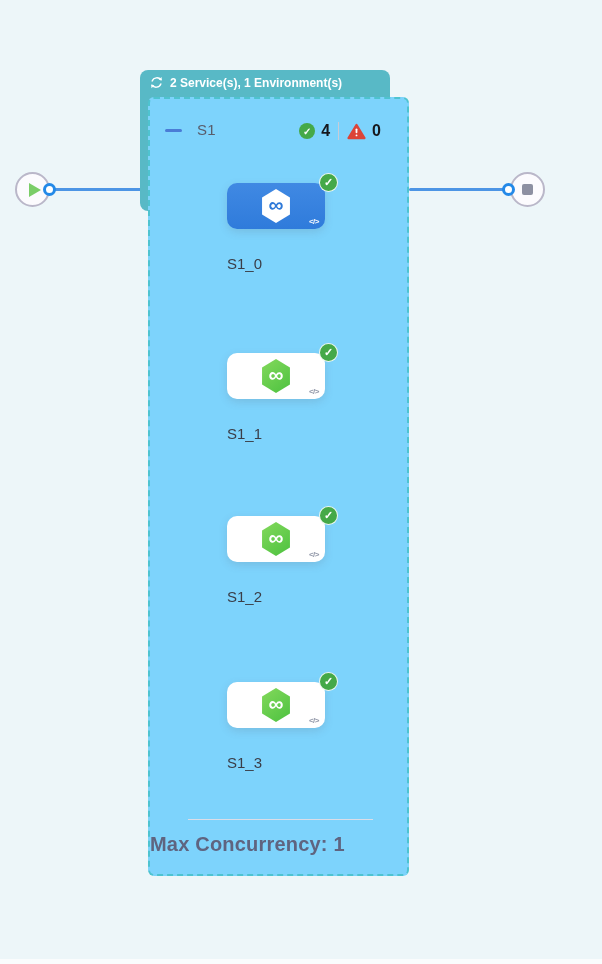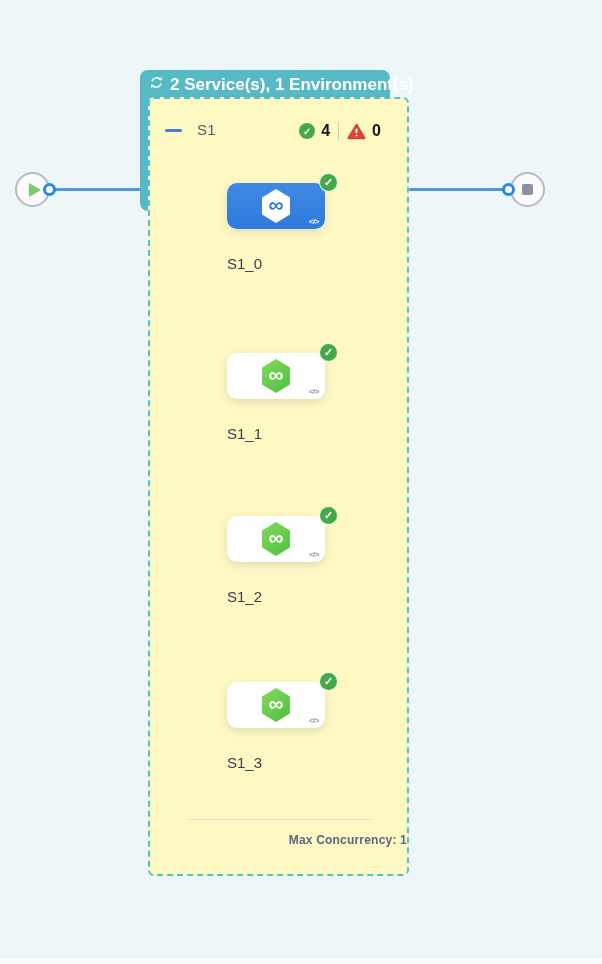--- a/index.html
+++ b/index.html
@@ -23,27 +23,27 @@
 
   
   .port { position:absolute; top:183px; width:13px; height:13px; border-radius:50%;
           background:#fff; border:3px solid #2389E8; z-index:4; }
   .port-left { left:43px; }
   .port-right { left:502px; }
 
   
   .loop-card { position:absolute; left:140px; top:70px; width:250px; height:141px;
                background:#58B9C6; border-radius:8px; z-index:2; }
-  .loop-badge { display:flex; gap:6px; padding:5px 9px; color:#fff;
-                font-size:17px; font-weight:bold; white-space:nowrap; cursor:pointer; }
+  .loop-badge { display:flex; align-items:center; gap:6px; padding:5px 9px; color:#fff;
+                font-size:12px; font-weight:bold; white-space:nowrap; cursor:pointer; }
   .loop-badge svg { flex:0 0 auto; }
 
   
   .stage { position:absolute; left:148px; top:97px; width:261px; height:779px;
-           border:2px dashed #4EC3D0; border-radius:6px; background:#fef9c3; z-index:3; }
+           border:2px dashed #4EC3D0; border-radius:6px; background:#7dd3fc; z-index:3; }
 
   
   .stage-header { position:absolute; top:21px; left:0; right:0; height:22px; cursor:pointer; }
   .collapse-dash { position:absolute; left:15px; top:9px; width:17px; height:3px;
                    background:#4A7CD6; border-radius:2px; cursor:pointer; }
   .stage-name { position:absolute; left:47px; top:1px; font-size:15px; color:#595D6B;
                 font-weight:500; letter-spacing:.3px; }
   .status-group { position:absolute; right:26px; top:0; height:22px; display:flex;
                   align-items:center; gap:6px; }
   .check-circle { width:16px; height:16px; border-radius:50%; background:#45A948; color:#fff;
@@ -69,21 +69,21 @@
                color:#9298A9; letter-spacing:-0.5px; }
   .selected .code-icon { color:rgba(255,255,255,.95); }
   .status-badge { position:absolute; top:-10px; right:-13px; width:19px; height:19px;
                   border-radius:50%; background:#45A948; border:1px solid rgba(255,255,255,.9);
                   color:#fff; font-size:11px; font-weight:bold; display:flex; align-items:center;
                   justify-content:center; }
   .node-label { margin-top:26px; text-align:left; font-size:15px; color:#3A3D47; }
 
   
   .divider { position:absolute; left:38px; top:720px; width:185px; height:1px; background:#DBDDE7; }
-  .max-conc { position:absolute; top:734px; left:0; right:0; text-align:right; font-size:12px;
+  .max-conc { position:absolute; top:734px; left:0; right:0; text-align:left; font-size:20px;
               font-weight:bold; color:#5F6480; letter-spacing:.2px; }
 
   .bottom-strip { position:absolute; left:0; bottom:0; width:100%; height:5px;
                   background:rgba(255,255,255,.7); }
 </style>
 </head>
 <body>
 
 <div class="canvas">
 

